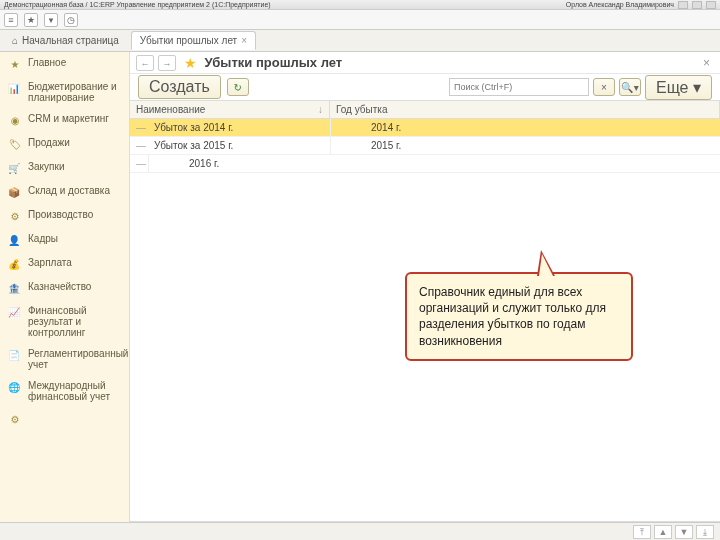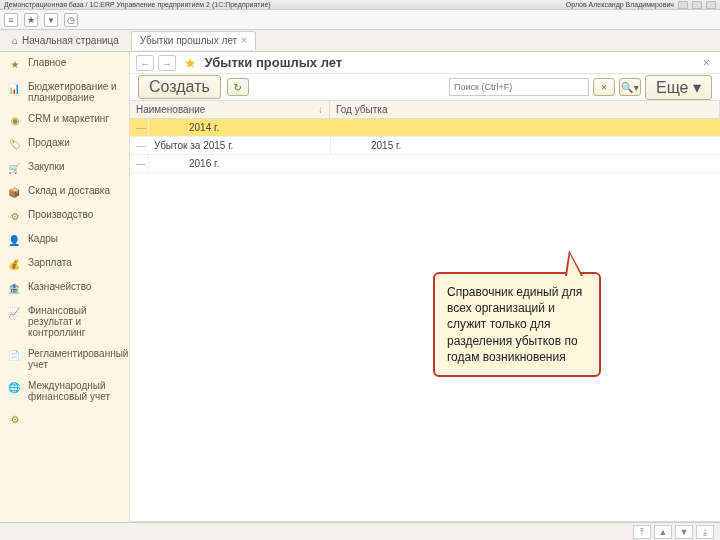--- a/index.html
+++ b/index.html
@@ -34,21 +34,21 @@
   .th-sort { color:#999; }
   .tbody { flex:1; overflow:auto; border-bottom:1px solid #ddd; }
   .tr { display:flex; font-size:10px; color:#444; border-bottom:1px solid #f0f0f0; }
   .tr.sel { background:#ffe47a; }
   .td { padding:3px 6px; }
   .td-icon { width:18px; color:#aaa; text-align:center; }
   .td1 { width:182px; }
   .td2 { flex:1; border-left:1px solid #eee;padding-left:40px; }
   .statusbar { height:18px; background:#f3f1ec; border-top:1px solid #ccc; display:flex; justify-content:flex-end; padding:2px 6px; gap:3px; }
   .statbtn { width:18px; height:14px; border:1px solid #ccc; background:#fff; font-size:9px; display:flex; align-items:center; justify-content:center; color:#888; }
-  .callout { position:absolute; left:275px; top:220px; width:168px; background:#fff8dc; border:2px solid #c0392b; border-radius:6px; padding:10px 12px; font-size:12px; color:#222; line-height:1.35;margin-left:28px; }
+  .callout { position:absolute; left:275px; top:220px; width:228px; background:#fff8dc; border:2px solid #c0392b; border-radius:6px; padding:10px 12px; font-size:12px; color:#222; line-height:1.35; }
   .callout:before { content:''; position:absolute; top:-24px; left:130px; width:0; height:0; border-left:4px solid transparent; border-right:14px solid transparent; border-bottom:26px solid #c0392b; }
   .callout:after { content:''; position:absolute; top:-20px; left:132px; width:0; height:0; border-left:3px solid transparent; border-right:11px solid transparent; border-bottom:22px solid #fff8dc; }
 </style>
 </head>
 <body>
 
 <div class="titlebar">
   <span>Демонстрационная база / 1С:ERP Управление предприятием 2 (1С:Предприятие)</span>
   <span class="titlebar-right">
     <span>Орлов Александр Владимирович</span>
@@ -161,20 +161,21 @@
         <span class="th-sort">↓</span>
       </div>
       <div class="th th2">
         <span>Год убытка</span>
       </div>
     </div>
 
     <div class="tbody">
       <div class="tr sel">
         <div class="td td-icon">—</div>
+        <div class="td td1">Убыток за 2014 г.</div>
         <div class="td td2">2014 г.</div>
       </div>
       <div class="tr">
         <div class="td td-icon">—</div>
         <div class="td td1">Убыток за 2015 г.</div>
         <div class="td td2">2015 г.</div>
       </div>
       <div class="tr">
         <div class="td td-icon">—</div>
         <div class="td td2">2016 г.</div>

